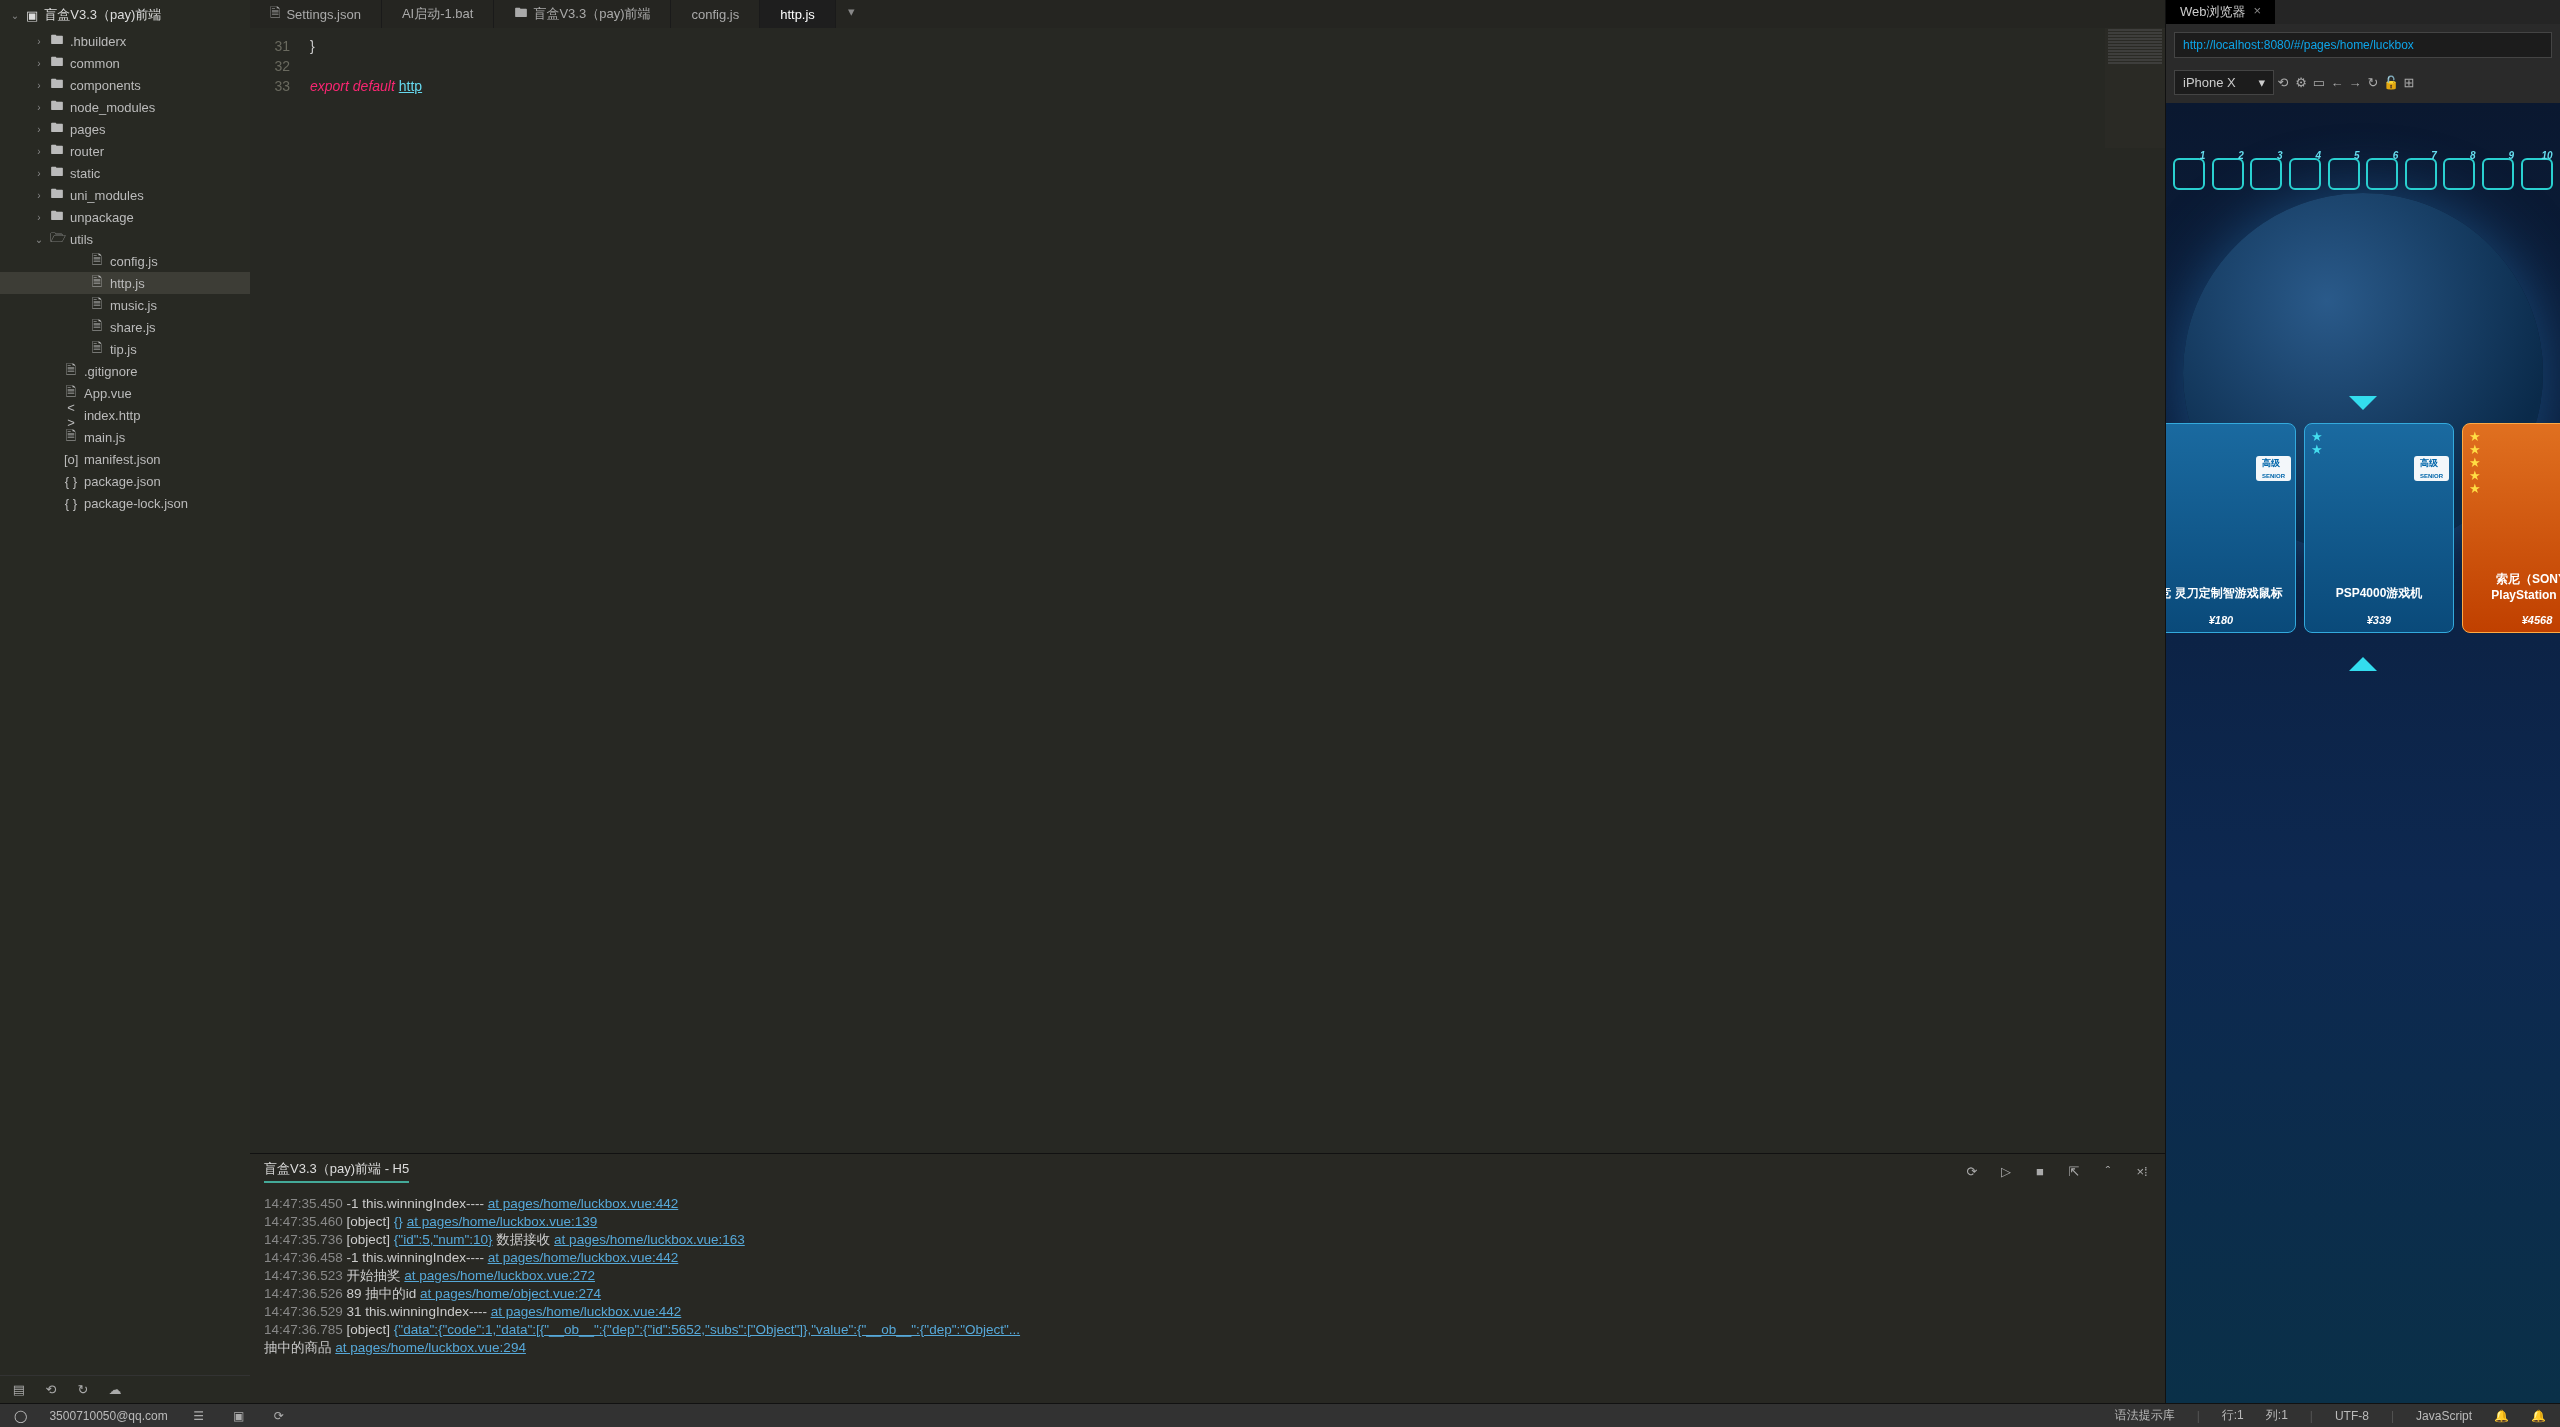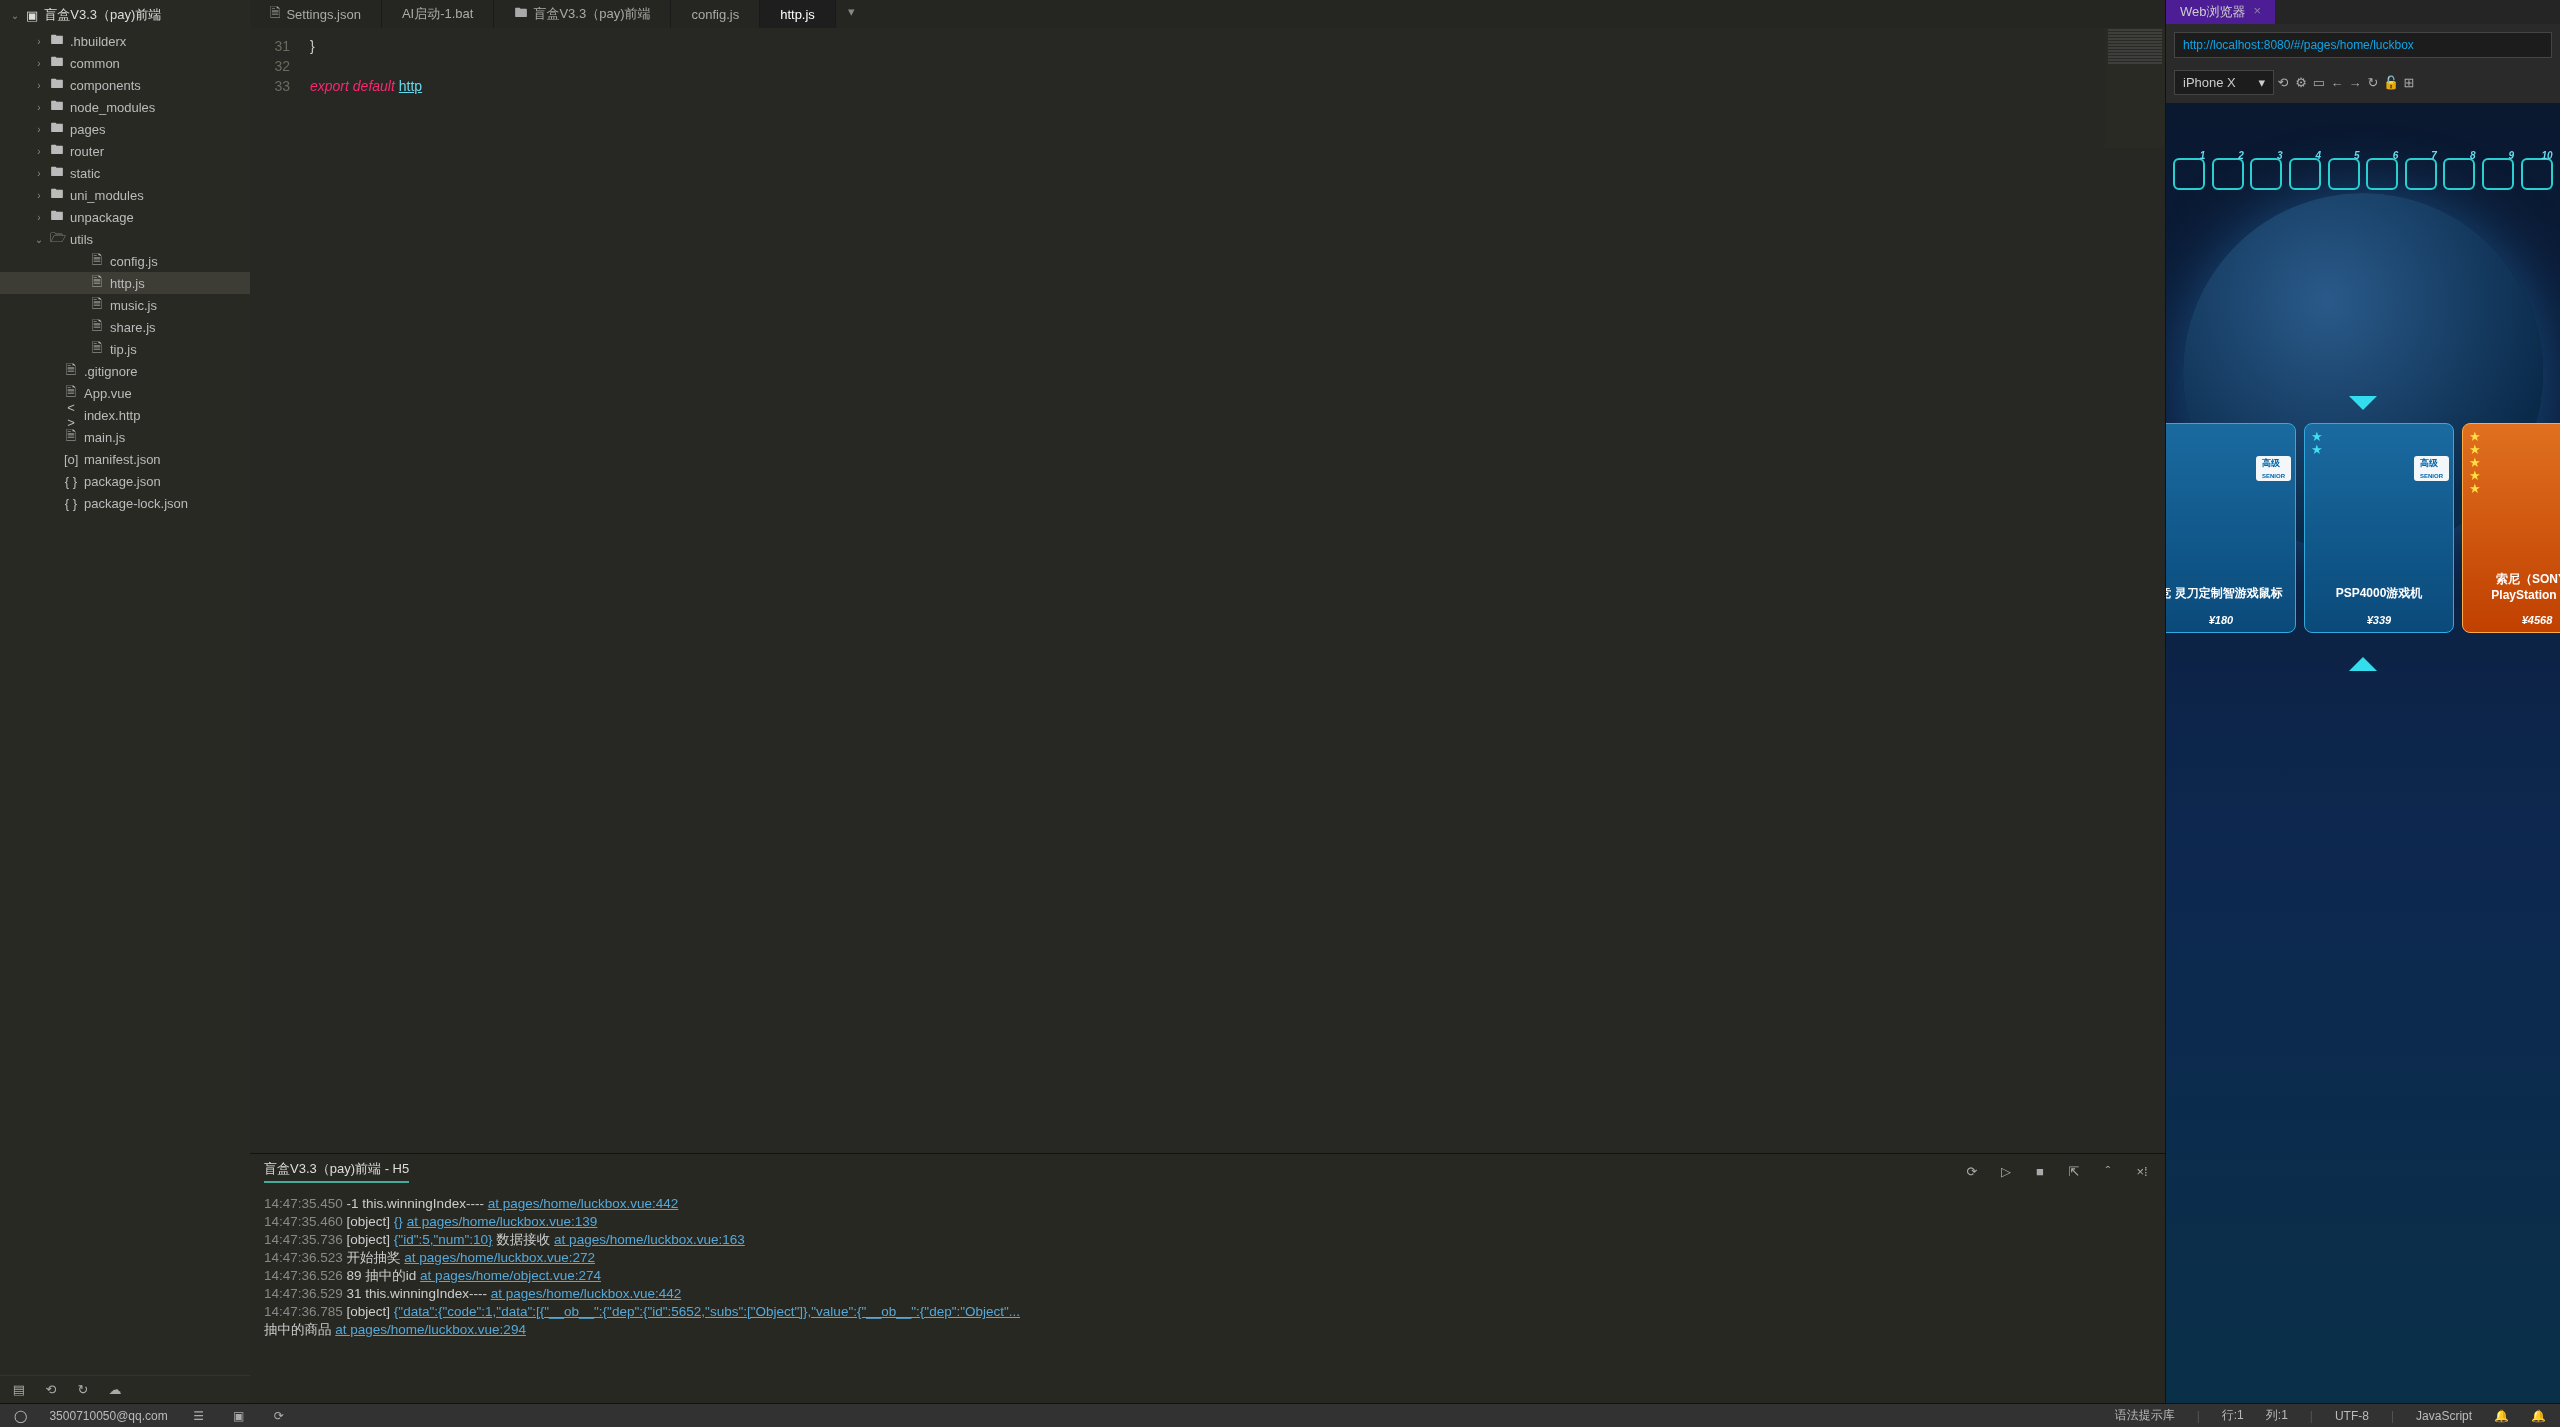--- a/index.html
+++ b/index.html
@@ -29,21 +29,21 @@
 .minimap div { height: 2px; margin: 1px 3px; background: #555; }
 .console { height: 250px; background: #282823; border-top: 1px solid #111; display: flex; flex-direction: column; }
 .console-header { padding: 6px 14px; display: flex; align-items: center; justify-content: space-between; }
 .console-title { color: #ddd; border-bottom: 2px solid #4a9; padding-bottom: 3px; }
 .console-tools { display: flex; gap: 16px; color: #888; }
 .console-body { flex: 1; overflow: auto; padding: 6px 14px; font-family: Consolas, monospace; font-size: 13.5px; line-height: 18px; color: #ccc; }
 .ts { color: #888; }
 .clnk { color: #56a8d8; text-decoration: underline; }
 .right { width: 395px; background: #2a2a2a; display: flex; flex-direction: column; border-left: 1px solid #111; }
 .right-tabs { display: flex; background: #252525; height: 24px; align-items: center; }
-.right-tab { padding: 3px 14px; color: #ccc; background: #4c1d95; height: 100%; display: flex; align-items: flex-start; gap: 8px; }
+.right-tab { padding: 3px 14px; color: #ccc; background: #000000; height: 100%; display: flex; align-items: flex-start; gap: 8px; }
 .right-tab .x { color: #888; }
 .addr { margin: 8px; }
 .addr input { width: 100%; background: #1c1c1c; border: 1px solid #444; color: #0ea5e9; padding: 5px 8px; font-size: 12px; }
 .toolbar { display: flex; align-items: center; padding: 4px 8px 8px; }
 .device { background: #1c1c1c; border: 1px solid #444; color: #ccc; padding: 4px 8px; width: 100px; display: flex; justify-content: space-between; align-items: center; }
 .tbicon { color: #aaa; width: 18px; text-align: center; cursor: pointer; }
 .preview { flex: 1; background: linear-gradient(180deg, #0a1830 0%, #0d2850 60%, #0a3048 100%); position: relative; overflow: hidden; }
 .planet { position: absolute; left: 50%; top: 90px; transform: translateX(-50%); width: 360px; height: 360px; border-radius: 50%; background: radial-gradient(circle at 40% 30%, #2a5a8a, #0a2a4a 70%); box-shadow: 0 0 60px #1a4a7a; }
 .num-row { position: absolute; top: 55px; left: 0; right: 0; display: flex; justify-content: space-around; padding: 0 4px; }
 .num-box { width: 32px; height: 32px; border: 2px solid #2ad0d0; border-radius: 6px; position: relative; }
@@ -256,20 +256,21 @@
       <span class="tbicon">■</span>
       <span class="tbicon">⇱</span>
       <span class="tbicon">ˆ</span>
       <span class="tbicon">×⁞</span>
      </div>
     </div>
     <div class="console-body" id="console-body">
             <div><span class="ts">14:47:35.450</span><span> -1 this.winningIndex----  </span><span class="clnk">at pages/home/luckbox.vue:442</span></div>
             <div><span class="ts">14:47:35.460</span><span> [object] </span><span class="clnk">{}</span>   <span class="clnk">at pages/home/luckbox.vue:139</span></div>
             <div><span class="ts">14:47:35.736</span><span> [object] </span><span class="clnk">{"id":5,"num":10}</span><span>  数据接收  </span><span class="clnk">at pages/home/luckbox.vue:163</span></div>
+            <div><span class="ts">14:47:36.458</span><span> -1 this.winningIndex----  </span><span class="clnk">at pages/home/luckbox.vue:442</span></div>
             <div><span class="ts">14:47:36.523</span><span> 开始抽奖  </span><span class="clnk">at pages/home/luckbox.vue:272</span></div>
             <div><span class="ts">14:47:36.526</span><span> 89 抽中的id  </span><span class="clnk">at pages/home/object.vue:274</span></div>
             <div><span class="ts">14:47:36.529</span><span> 31 this.winningIndex----  </span><span class="clnk">at pages/home/luckbox.vue:442</span></div>
             <div><span class="ts">14:47:36.785</span><span> [object] </span><span class="clnk">{"data":{"code":1,"data":[{"__ob__":{"dep":{"id":5652,"subs":["Object"]},"value":{"__ob__":{"dep":"Object"...</span></div>
             <div><span> 抽中的商品  </span><span class="clnk">at pages/home/luckbox.vue:294</span></div>
           </div>
    </div>
   </div>
 
   <div class="right">

